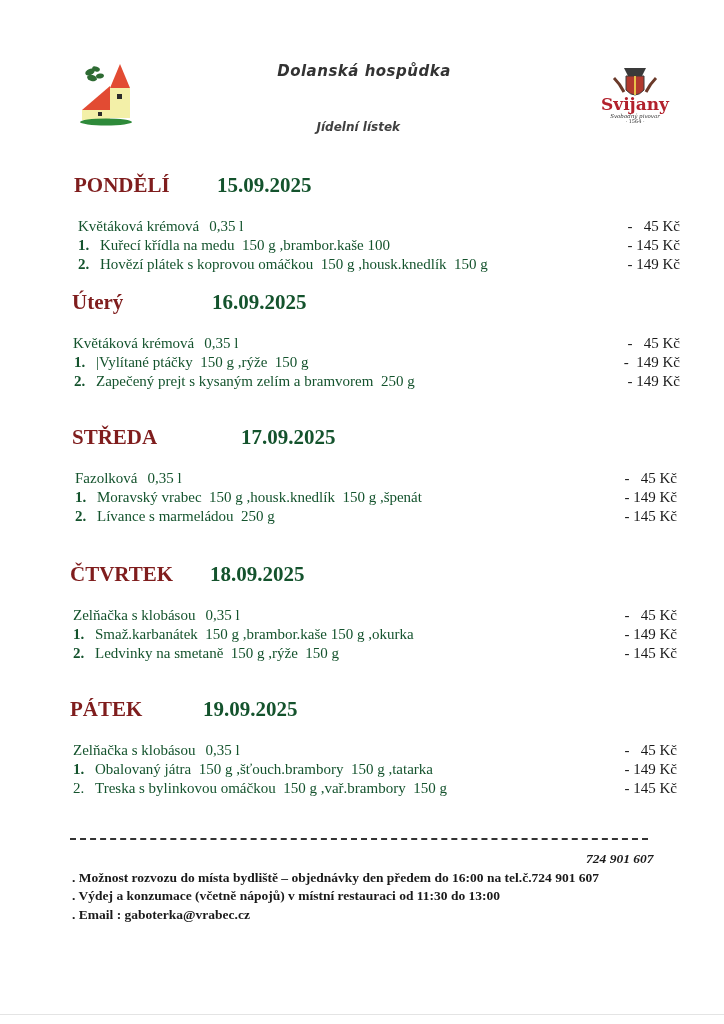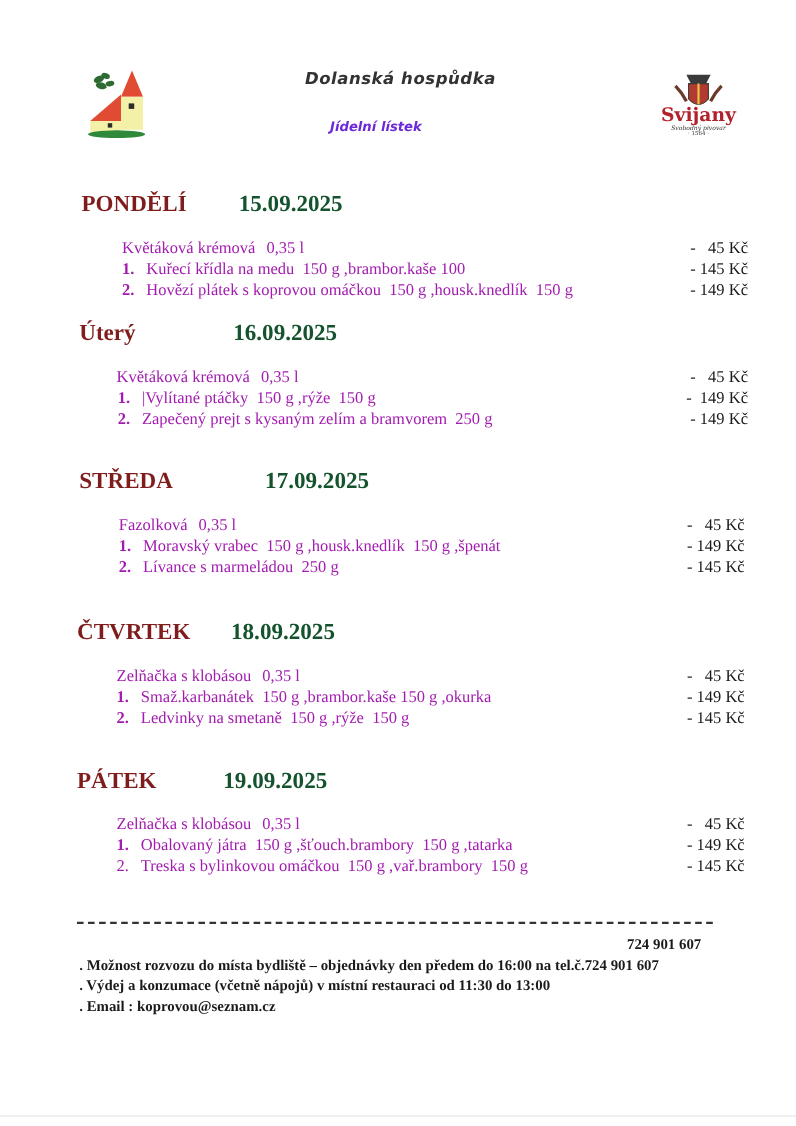--- a/index.html
+++ b/index.html
@@ -5,37 +5,37 @@
     html, body { margin: 0; padding: 0; background: #ffffff; }
     body { width: 724px; height: 1024px; position: relative; overflow: hidden;
            font-family: "Liberation Serif", "DejaVu Serif", serif; color: #1a1a1a; }
 
     .logo-left { position: absolute; left: 80px; top: 62px; width: 56px; height: 64px; }
     .logo-right { position: absolute; left: 584px; top: 62px; width: 102px; height: 62px; }
 
     .title { position: absolute; left: 234px; top: 62px; width: 260px; text-align: center;
              font-family: "DejaVu Sans", sans-serif; font-weight: bold; font-style: italic;
              font-size: 15px; color: #333333; letter-spacing: 0.5px; white-space: nowrap; }
-    .subtitle { position: absolute; left: 300px; top: 108px; width: 100px; text-align: left;
+    .subtitle { position: absolute; left: 300px; top: 120px; width: 100px; text-align: right;
                 font-family: "DejaVu Sans", sans-serif; font-weight: bold; font-style: italic;
-                font-size: 12px; color: #6d28d9; white-space: nowrap; }
+                font-size: 12px; color: #404040; white-space: nowrap; }
 
     .day { position: absolute; left: 0; width: 724px; }
     .day-head { position: absolute; font-weight: bold; font-size: 21px; color: #7f1d1d; white-space: nowrap; }
     .day-date { position: absolute; font-weight: bold; font-size: 21px; color: #14532d; white-space: nowrap; }
-    .row { position: absolute; font-size: 15px; line-height: 19px; white-space: nowrap; color: #a21caf; margin-left: 33px; }
+    .row { position: absolute; font-size: 15px; line-height: 19px; white-space: nowrap; color: #14532d; }
     .num { font-weight: bold; display: inline-block; width: 22px; }
     .num.light { font-weight: normal; }
     .price { position: absolute; font-size: 15px; line-height: 19px; white-space: nowrap; text-align: right; width: 90px; }
 
     .dashes { position: absolute; left: 70px; top: 838px; width: 578px; height: 0;
               border-top: 2px dashed #333; }
     .note { position: absolute; left: 72px; font-weight: bold; font-size: 13.5px; line-height: 18px;
             white-space: nowrap; color: #1a1a1a; }
-    .note .phone-tail { position: absolute; left: 498px; }
+    .note .phone-tail { position: absolute; left: 514px; font-style: italic; }
     .bottom-line { position: absolute; left: 0; top: 1014px; width: 724px; height: 1px; background: #e4e4e4; }
   </style>
 </head>
 <body>
 
 <div class="logo-left">
   <svg width="56" height="64" viewBox="0 0 56 64">
 
     <g fill="#2e6b33">
       <ellipse cx="10" cy="10" rx="5" ry="3" transform="rotate(-25 10 10)"></ellipse>
@@ -126,15 +126,15 @@
       <div class="row" style="left: 73px; top: 82px;"><span class="num light">2.</span><span style="white-space: pre;">Treska s bylinkovou omáčkou  150 g ,vař.brambory  150 g</span></div>
       <div class="price" style="left: 587px; top: 82px; white-space: pre;">- 145 Kč</div>
     </div>
   </div>
 
 <div class="dashes"></div>
 <div id="notes">
     <div class="note" style="top: 850px;"><span class="phone-tail">724 901 607</span></div>
     <div class="note" style="top: 868.5px;"><span>.  Možnost rozvozu do místa bydliště – objednávky den předem do 16:00 na tel.č.724 901 607</span></div>
     <div class="note" style="top: 887px;"><span>.  Výdej a konzumace  (včetně nápojů) v místní restauraci od 11:30 do 13:00</span></div>
-    <div class="note" style="top: 905.5px;"><span>.  Email : koprovou@seznam.cz</span></div>
+    <div class="note" style="top: 905.5px;"><span>.  Email : gaboterka@vrabec.cz</span></div>
   </div>
 <div class="bottom-line"></div>
 
 </body></html>

